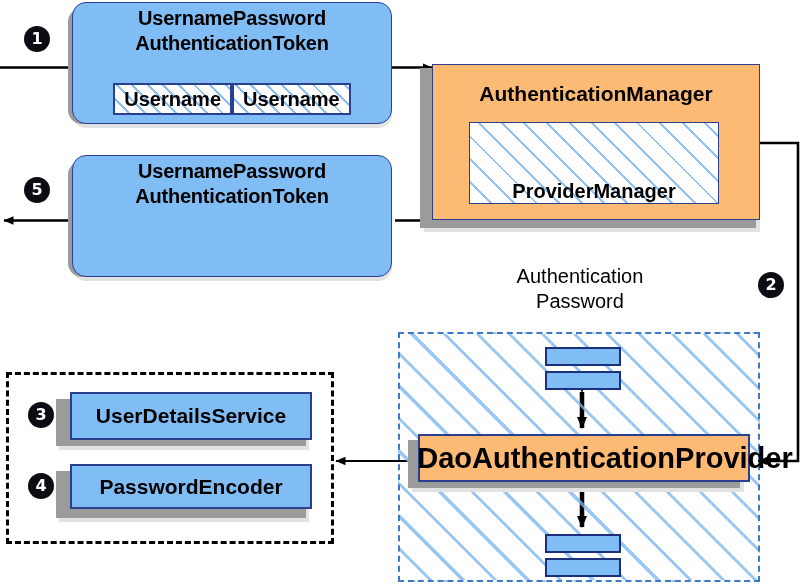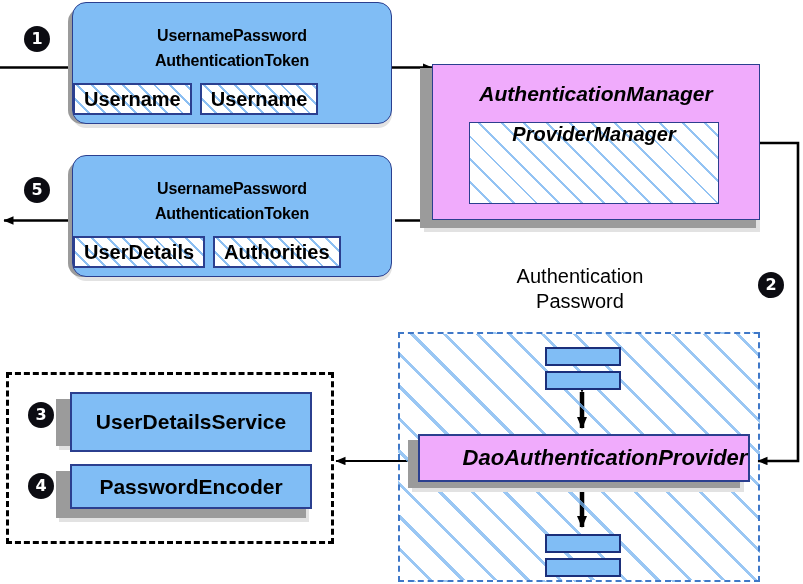--- a/index.html
+++ b/index.html
@@ -14,33 +14,32 @@
   .token-box{
     position:absolute;
     background:#80bdf5;
     border:1px solid #2b3f8f;
     border-radius:14px;
     box-sizing:border-box;
   }
   .token-title{
     text-align:center;
     font-weight:bold;
-    font-size:16px;
+    font-size:20px;
     color:#000;
     line-height:25px;
-    padding-top:20px;
+    padding-top:3px;
     letter-spacing:-0.2px;
   }
   .token-sub-row{
     position:absolute;
     left:0;right:0;
     bottom:8px;
     display:flex;
-    justify-content:flex-start;
-    gap:8px;
+    justify-content:center;
     border-radius:15px;
   }
   .hatch-chip{
     background:#ffffff;
     border:2px solid #2b3f8f;
     box-sizing:border-box;
     font-weight:bold;
     font-size:20px;
     color:#000;
     display:flex;
@@ -48,35 +47,34 @@
     justify-content:center;
     height:32px;
     padding:0 9px;
     background-image:repeating-linear-gradient(45deg,
         rgba(120,180,240,0) 0px, rgba(120,180,240,0) 9px,
         rgba(120,180,240,.85) 9px, rgba(120,180,240,.85) 11px);
   }
 
   .plain-box{
     position:absolute;
-    background:#f0abfc;
+    background:#fdba74;
     border:1px solid #2b3f8f;
     box-sizing:border-box;
-    font-style:italic;
   }
   .plain-title{
     text-align:center;font-weight:bold;color:#000;
   }
 
   .inner-hatch{
     position:absolute;
     background:#ffffff;
     border:1px solid #2b3f8f;
     box-sizing:border-box;
-    display:flex;align-items:flex-start;justify-content:center;
+    display:flex;align-items:flex-end;justify-content:center;
     font-weight:bold;font-size:20px;color:#000;
     background-image:repeating-linear-gradient(45deg,
         rgba(120,180,240,0) 0px, rgba(120,180,240,0) 14px,
         rgba(120,180,240,.8) 14px, rgba(120,180,240,.8) 16px);
   }
 
   .providers-area{
     position:absolute;
     box-sizing:border-box;
     border:2px dashed #3f78c8;
@@ -121,21 +119,21 @@
     color:#fff;
     font-weight:bold;
     font-size:16px;
     display:flex;align-items:center;justify-content:center;
     line-height:1;
     font-family:"DejaVu Sans",sans-serif;
   }
   .dao-label{
     position:absolute;
     display:flex;align-items:center;justify-content:center;
-    font-weight:bold;font-size:22px;color:#000;
+    font-weight:bold;font-size:29px;color:#000;
     left:0;right:0;top:0;bottom:0;padding-left:42px;
   }
 </style>
 </head>
 <body>
 
 <div id="stage">
 
   <svg class="svg-layer" viewBox="0 0 803 584">
     <defs>
@@ -189,24 +187,20 @@
     </div>
   </div>
 
   <div class="shadow2" style="left:72px;top:165px;width:320px;height:116px;border-radius:14px;"></div>
   <div class="shadow" style="left:68px;top:161px;width:320px;height:116px;border-radius:14px;"></div>
   <div class="token-box" style="left:72px;top:155px;width:320px;height:122px;">
     <div class="token-title">
       <div>UsernamePassword</div>
       <div>AuthenticationToken</div>
     </div>
-    <div class="token-sub-row">
-      <div class="hatch-chip">UserDetails</div>
-      <div class="hatch-chip">Authorities</div>
-    </div>
   </div>
 
   <div class="providers-label" style="left:440px;top:264px;width:280px;">
     <div>Authentication</div>
     <div>Password</div>
   </div>
 
   <div class="providers-area" style="left:398px;top:332px;width:362px;height:250px;"></div>
 
   <div class="bar" style="left:545px;top:347px;width:76px;height:19px;"></div>
@@ -218,21 +212,21 @@
     <div class="dao-label">DaoAuthenticationProvider</div>
   </div>
 
   <div class="bar" style="left:545px;top:534px;width:76px;height:19px;"></div>
   <div class="bar" style="left:545px;top:558px;width:76px;height:19px;"></div>
 
   <div class="dashed-black" style="left:6px;top:372px;width:328px;height:172px;"></div>
 
   <div class="shadow2" style="left:59px;top:403px;width:250px;height:47px;"></div>
   <div class="shadow" style="left:56px;top:399px;width:250px;height:47px;"></div>
-  <div class="svc-box" style="left:70px;top:392px;width:242px;height:60px;">
+  <div class="svc-box" style="left:70px;top:392px;width:242px;height:48px;">
     <span>UserDetailsService</span>
   </div>
 
   <div class="shadow2" style="left:59px;top:475px;width:250px;height:47px;"></div>
   <div class="shadow" style="left:56px;top:471px;width:250px;height:47px;"></div>
   <div class="svc-box" style="left:70px;top:464px;width:242px;height:45px;">
     <span>PasswordEncoder</span>
   </div>
 
   <div class="bullet" style="left:24px;top:26px;">

